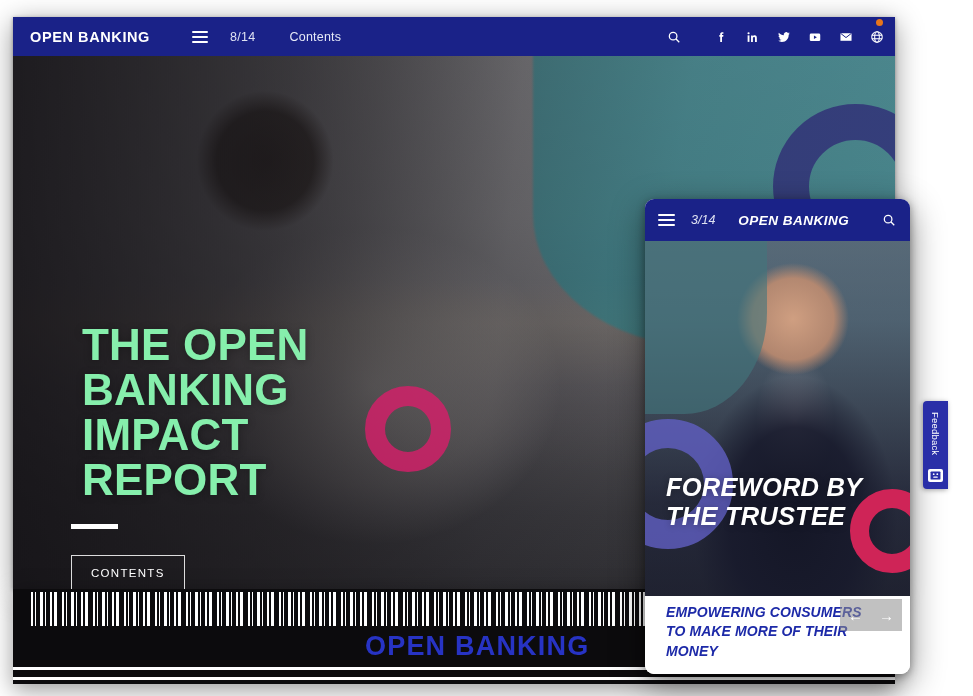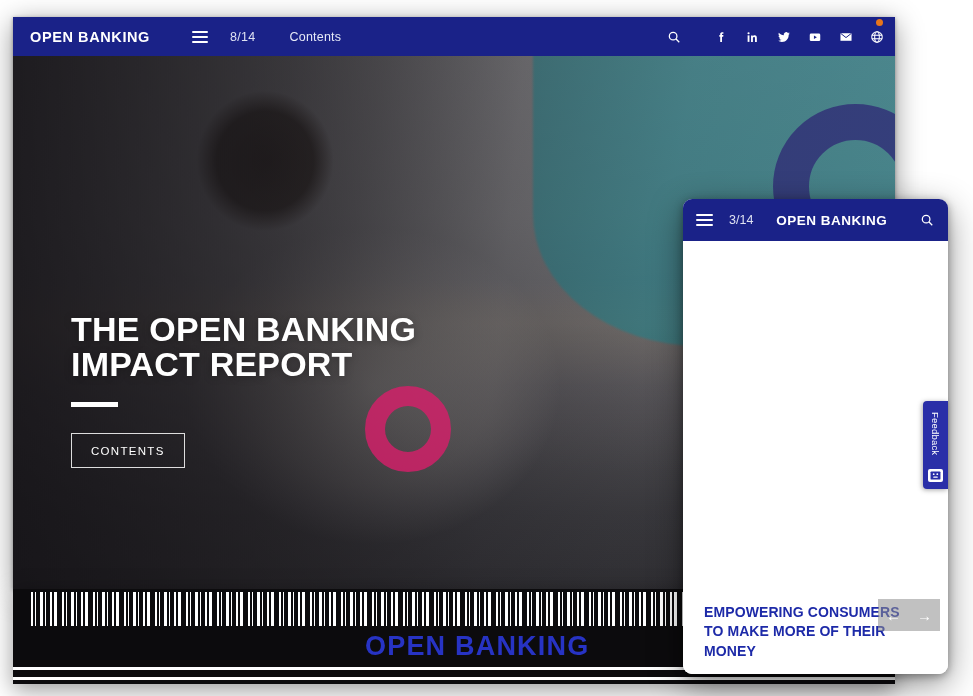--- a/index.html
+++ b/index.html
@@ -163,26 +163,26 @@
     background: linear-gradient(100deg, rgba(18,16,20,0.62) 0%, rgba(24,22,26,0.40) 38%, rgba(30,30,36,0.10) 70%, rgba(30,30,36,0.04) 100%);
   }
   #hero-copy {
     position: absolute;
     left: 57px;
     top: 255px;
     width: 350px;
     z-index: 10;
   }
   #hero-title {
-    color: #ffffff;
-    font-size: 34px;
+    color: #86efac;
+    font-size: 44px;
     font-weight: 700;
     line-height: 1.02;
     letter-spacing: 0.2px;
-    margin: 1px;
+    margin: 12px;
     text-transform: uppercase;
     text-shadow: 0 1px 8px rgba(0,0,0,0.30);
   }
   #hero-rule {
     width: 47px;
     height: 5px;
     background: #ffffff;
     margin: 21px 0 0 1px;
   }
   #hero-date {
@@ -255,29 +255,30 @@
   #footer-rule-b {
     position: absolute;
     left: 0; top: 88px; right: 0;
     height: 3px;
     background: #ffffff;
   }
 
   
   #mobile-panel {
     position: absolute;
-    left: 683px;
+    left: 645px;
     top: 199px;
     width: 265px;
     height: 475px;
     background: #ffffff;
     border-radius: 9px;
     overflow: hidden;
     box-shadow: 0 10px 34px rgba(0,0,0,0.45), 0 2px 8px rgba(0,0,0,0.35);
     z-index: 60;
+    font-style: italic;
   }
   #mobile-topbar {
     position: absolute;
     left: 0; top: 0;
     width: 100%;
     height: 42px;
     background: #1a2288;
     display: flex;
     align-items: center;
     z-index: 20;
@@ -560,20 +561,27 @@
     <div id="m-pagecount">3/14</div>
     <div id="m-wordmark">OPEN BANKING</div>
     <div id="m-search">
       <svg width="14" height="14" viewBox="0 0 24 24" fill="none" stroke="#fff" stroke-width="2.2">
         <circle cx="10.5" cy="10.5" r="6.5"></circle>
           <line x1="15.5" y1="15.5" x2="21" y2="21"></line>
       </svg>
     </div>
   </div>
 
+  <div id="mobile-hero">
+    <div id="m-photo"></div>
+    <div id="m-teal"></div>
+    <div id="m-purple-ring"></div>
+    <div id="m-pink-ring"></div>
+    <h2 id="m-title">FOREWORD BY THE TRUSTEE</h2>
+  </div>
 
   <div id="mobile-caption">
     <div id="m-nav">
       <span class="m-nav-arrow">←</span>
       <span class="m-nav-arrow">→</span>
     </div>
     <p id="m-caption-text">EMPOWERING CONSUMERS TO MAKE MORE OF THEIR MONEY</p>
   </div>
 </div>
 

